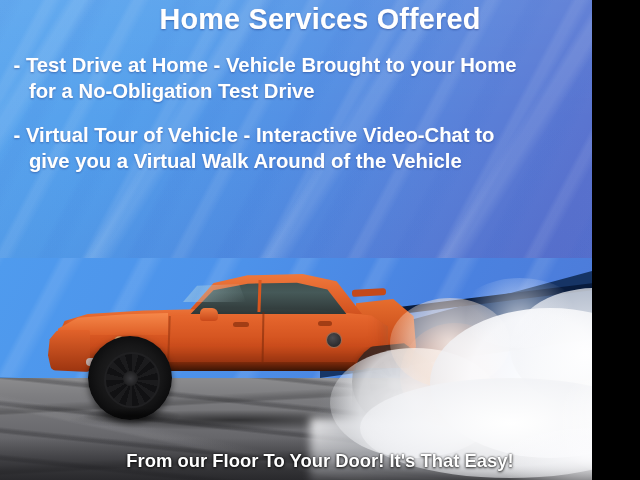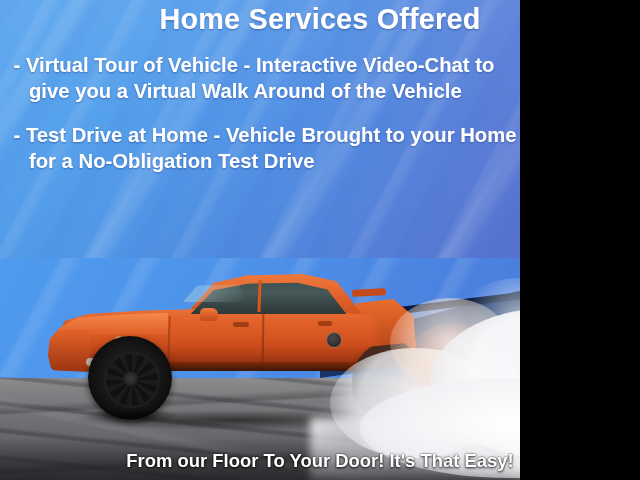--- a/index.html
+++ b/index.html
@@ -1,21 +1,21 @@
 <!DOCTYPE html>
 <html><head>
 <meta charset="utf-8">
 <title>Home Services Offered</title>
 <style>
   html,body{margin:0;padding:0;background:#000;}
   body{font-family:"Liberation Sans",sans-serif;}
 
   #stage{
     position:relative;
-    width:520px;height:480px;
+    width:592px;height:480px;
     overflow:hidden;
     background:#4f93e8;
   }
 
   
   .bg-base{
     position:absolute;left:0;top:0;width:640px;height:300px;
     background:
       linear-gradient(115deg,
         #5ba6ee 0%,
@@ -350,27 +350,27 @@
   <div class="bg-base"></div>
   <div class="bg-base2"></div>
   <div class="streaks"></div>
   <div class="streaks2"></div>
 
   <div class="headline">Home Services Offered</div>
 
   <div class="bullets">
 
     <div class="bullet">
+      <div class="bline l1">- Test Drive at Home - Vehicle Brought to your Home</div>
+      <div class="bline l2">for a No-Obligation Test Drive</div>
+    </div>
+
+    <div class="bullet">
       <div class="bline l1">- Virtual Tour of Vehicle - Interactive Video-Chat to</div>
       <div class="bline l2">give you a Virtual Walk Around of the Vehicle</div>
-    </div>
-
-    <div class="bullet">
-      <div class="bline l1">- Test Drive at Home - Vehicle Brought to your Home</div>
-      <div class="bline l2">for a No-Obligation Test Drive</div>
     </div>
 
 
   </div>
 
   <div class="photo">
 
     <div class="studio-wall">
       <div class="wstreak"></div>
     </div>

